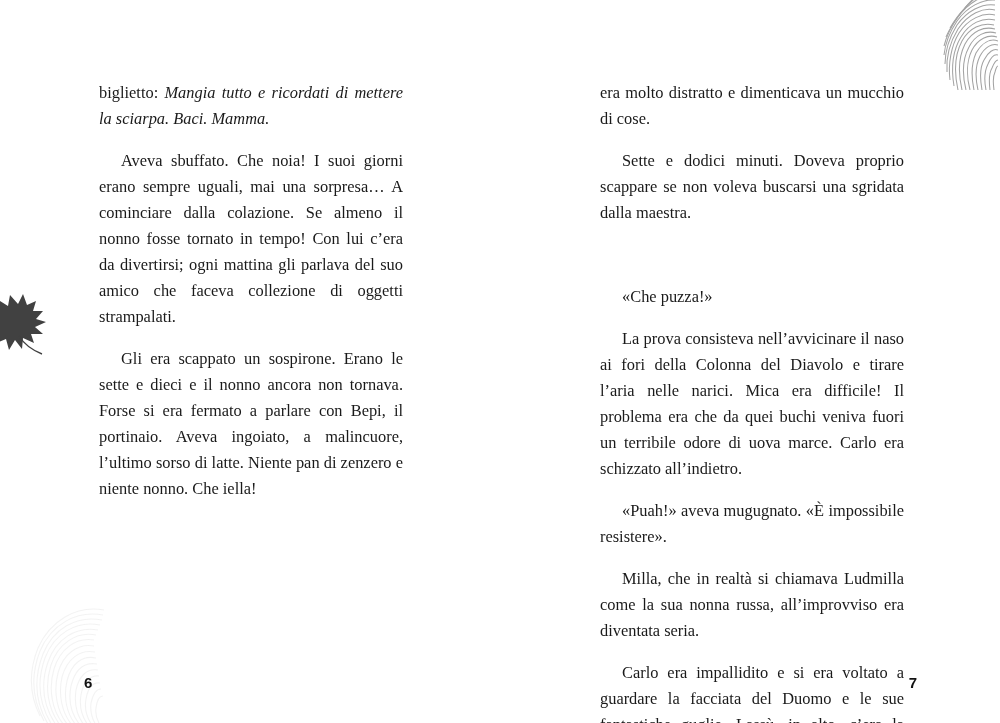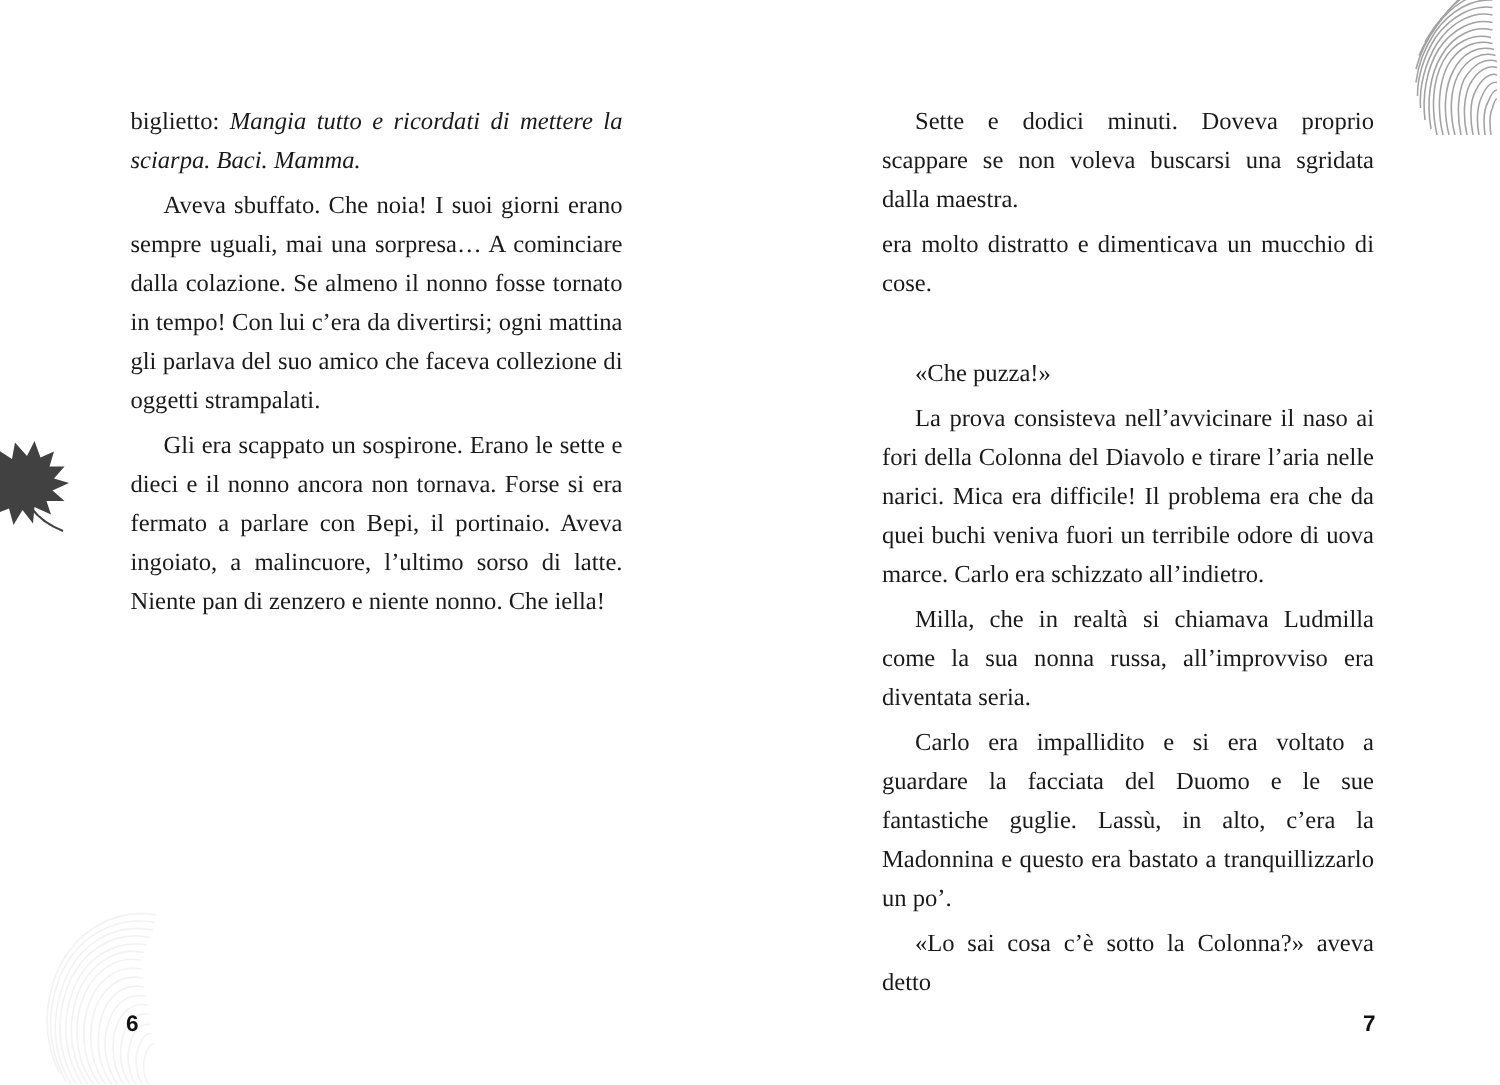--- a/index.html
+++ b/index.html
@@ -58,21 +58,21 @@
     text-align: justify;
     text-justify: inter-word;
     -webkit-hyphens: none;
     hyphens: none;
   }
 
   #column-left  { left: 83px; }
   #column-right { left: 584px; }
 
   .para {
-    margin: 4px;
+    margin: 16px;
     text-indent: 22px;
   }
 
   .para.no-indent { text-indent: 0; }
 
   
   .para { text-align-last: left; }
 
   
   .para.full-justify { text-align-last: justify; }
@@ -156,25 +156,26 @@
     </g>
   </svg>
 
   <div class="column" id="column-left">
       <p class="para no-indent"><span>biglietto: </span><span class="ital">Mangia tutto e ricordati di mettere la sciarpa. Baci. Mamma.</span></p>
       <p class="para"><span>Aveva sbuffato. Che noia! I suoi giorni erano sempre uguali, mai una sorpresa… A cominciare dalla colazione. Se almeno il nonno fosse tornato in tempo! Con lui c’era da divertirsi; ogni mattina gli parlava del suo amico che faceva collezione di oggetti strampalati.</span></p>
       <p class="para"><span>Gli era scappato un sospirone. Erano le sette e dieci e il nonno ancora non tornava. Forse si era fermato a parlare con Bepi, il portinaio. Aveva ingoiato, a malincuore, l’ultimo sorso di latte. Niente pan di zenzero e niente nonno. Che iella!</span></p>
     </div>
 
   <div class="column" id="column-right">
+      <p class="para no-indent"><span>era molto distratto e dimenticava un mucchio di cose.</span></p>
       <p class="para"><span>Sette e dodici minuti. Doveva proprio scappare se non voleva buscarsi una sgridata dalla maestra.</span></p>
-      <p class="para no-indent"><span>era molto distratto e dimenticava un mucchio di cose.</span></p>
       <div class="scene-break"></div>
       <p class="para"><span>«Che puzza!»</span></p>
       <p class="para"><span>La prova consisteva nell’avvicinare il naso ai fori della Colonna del Diavolo e tirare l’aria nelle narici. Mica era difficile! Il problema era che da quei buchi veniva fuori un terribile odore di uova marce. Carlo era schizzato all’indietro.</span></p>
+      <p class="para"><span>«Puah!» aveva mugugnato. «È impossibile resistere».</span></p>
       <p class="para"><span>Milla, che in realtà si chiamava Ludmilla come la sua nonna russa, all’improvviso era diventata seria.</span></p>
       <p class="para"><span>Carlo era impallidito e si era voltato a guardare la facciata del Duomo e le sue fantastiche guglie. Lassù, in alto, c’era la Madonnina e questo era bastato a tranquillizzarlo un po’.</span></p>
       <p class="para full-justify"><span>«Lo sai cosa c’è sotto la Colonna?» aveva detto</span></p>
     </div>
 
   <div class="folio" id="folio-left">6</div>
   <div class="folio" id="folio-right">7</div>
 
 </div>
 

